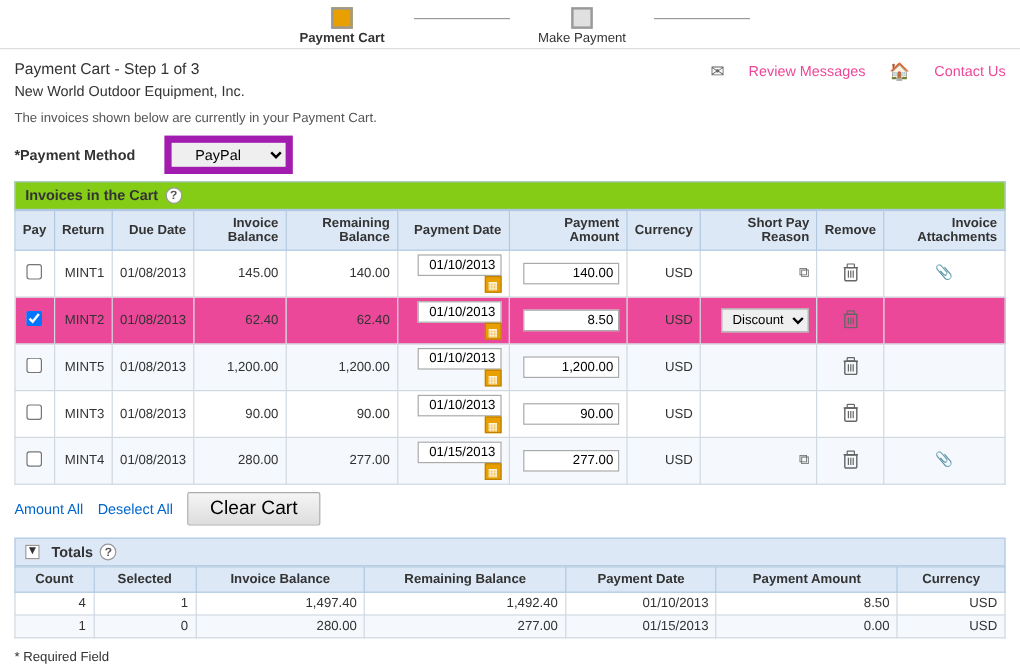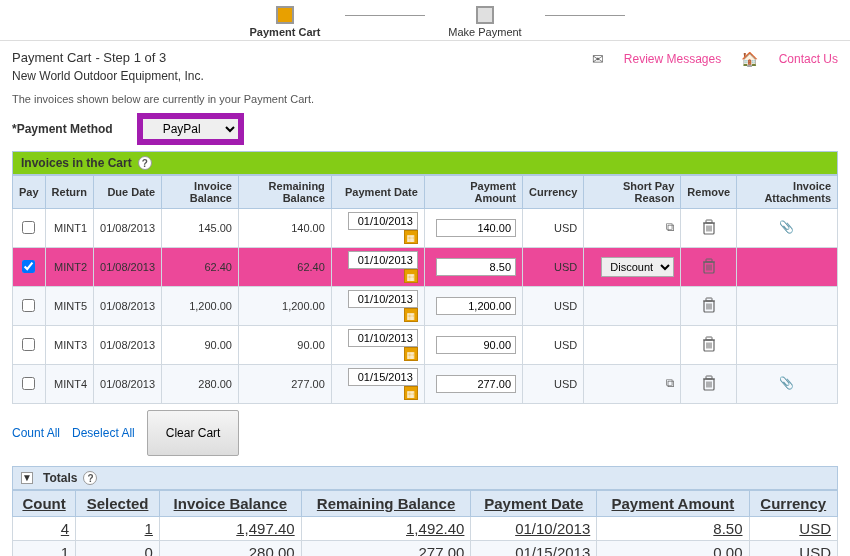--- a/index.html
+++ b/index.html
@@ -47,25 +47,25 @@
     .invoice-table input[type="text"].date-input { width: 70px; }
     .cal-icon { display: inline-block; width: 14px; height: 14px; background: #e8a000; border: 1px solid #c08000; cursor: pointer; font-size: 9px; text-align: center; line-height: 14px; color: #fff; margin-left: 2px; }
     .copy-icon { display: inline-block; width: 16px; height: 16px; cursor: pointer; font-size: 12px; color: #666; }
     .trash-icon { display: inline-block; width: 14px; height: 16px; cursor: pointer; }
     .trash-icon svg { width: 14px; height: 16px; }
     .short-pay-select { padding: 2px 4px; border: 1px solid #aaa; font-size: 11px; }
 
     
     .table-actions { display: flex; align-items: center; gap: 12px; padding: 6px 0 4px 0; }
     .table-actions a { color: #0066cc; text-decoration: none; font-size: 12px; cursor: pointer; }
-    .clear-btn { padding: 15px 18px; font-size: 12px; border: 1px solid #aaa; background: linear-gradient(to bottom, #f5f5f5, #ddd); cursor: pointer; border-radius: 2px; }
+    .clear-btn { padding: 4px 18px; font-size: 16px; border: 1px solid #aaa; background: linear-gradient(to bottom, #f5f5f5, #ddd); cursor: pointer; border-radius: 2px; }
 
     
     .totals-header { background: #dce8f5; border: 1px solid #b0c8e0; padding: 4px 8px; font-size: 12px; font-weight: bold; display: flex; align-items: center; gap: 6px; margin-top: 6px; }
-    .totals-table { width: 100%; border-collapse: collapse; font-size: 15px; text-decoration: underline; }
+    .totals-table { width: 100%; border-collapse: collapse; font-size: 11px; }
     .totals-table th { background: #dce8f5; border: 1px solid #b0c8e0; padding: 4px 6px; text-align: center; font-weight: bold; }
     .totals-table td { border: 1px solid #d0d8e0; padding: 3px 6px; text-align: right; }
     .totals-table tr.even { background: #f5f8fc; }
     .totals-table tr.odd { background: #fff; }
 
     
     .required-note { font-size: 11px; margin-top: 8px; }
     .home-link { display: flex; align-items: center; gap: 4px; margin-top: 4px; }
     .home-link a { color: #0066cc; text-decoration: none; font-size: 12px; }
 
@@ -310,21 +310,21 @@
           </span>
         </td>
         <td class="center">
           <span class="copy-icon">📎</span>
         </td>
       </tr>
     </tbody>
   </table>
 
   <div class="table-actions">
-    <a>Count All</a>
+    <a>Amount All</a>
     <a>Deselect All</a>
     <button class="clear-btn">Clear Cart</button>
   </div>
 
   <div class="totals-header">
     <span class="collapse-icon">▼</span>
     <span>Totals</span>
     <span class="help-icon">?</span>
   </div>
 

